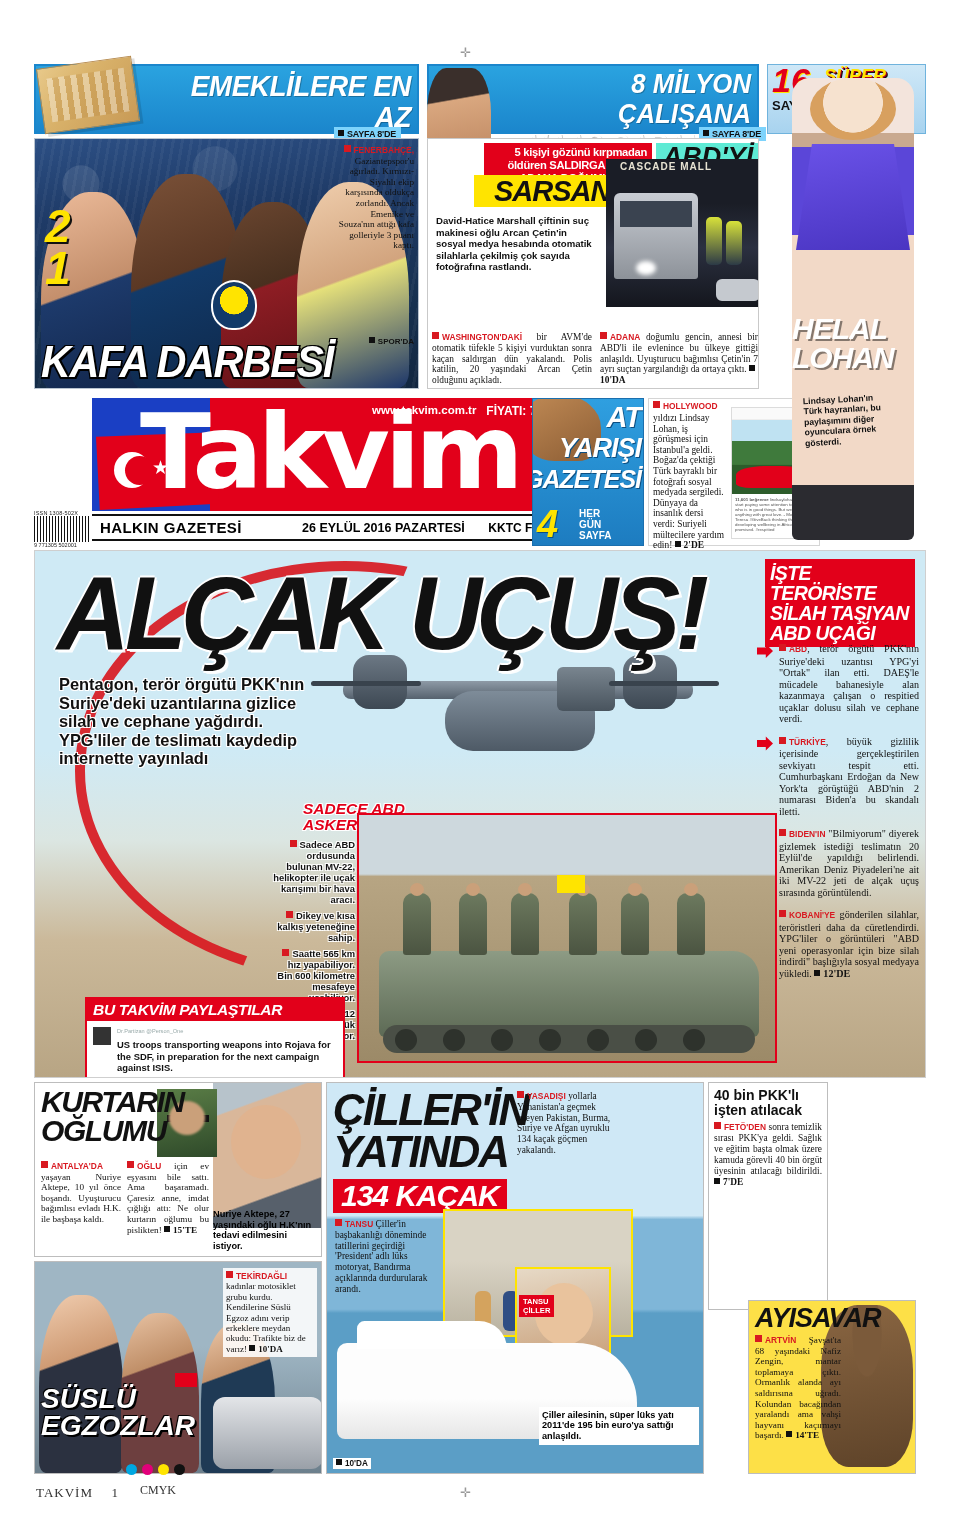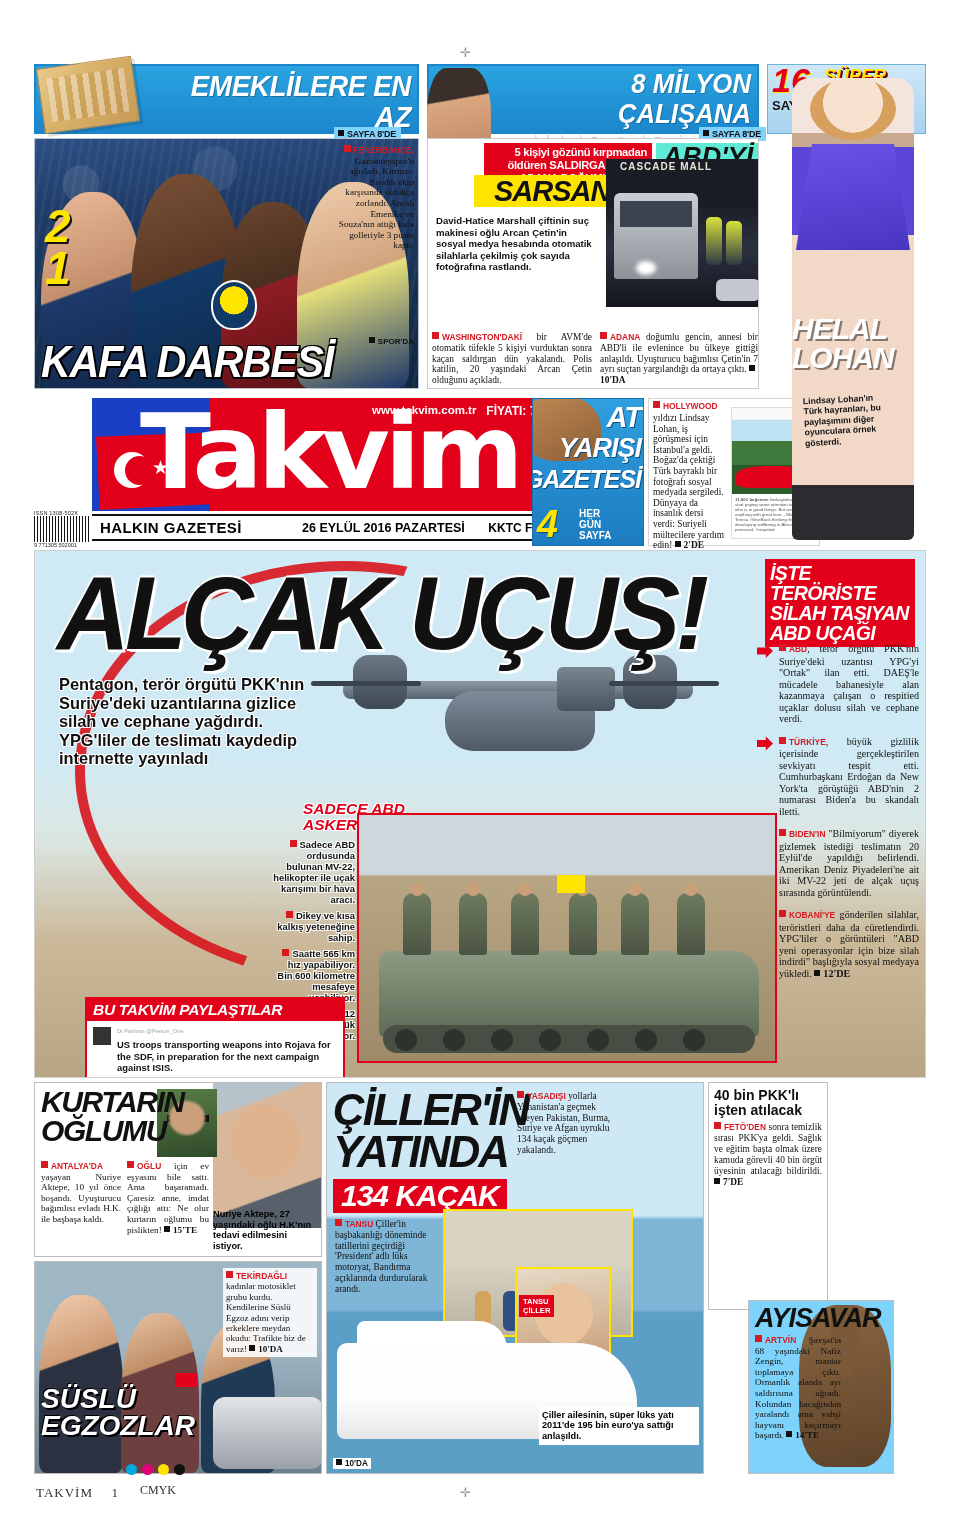--- a/index.html
+++ b/index.html
@@ -410,21 +410,21 @@
   .fb { position:absolute; left:36px; top:0; width:178px; height:212px; border:2px solid #e2001a; background:#fff; overflow:hidden;}
   .fb .hdr { position:relative; height:26px; background:#fff; }
   .fb .logo { position:absolute; left:4px; top:3px; color:#e2001a; font-weight:bold; font-size:18px; font-style:italic; letter-spacing:-.8px;}
   .fb .slog { position:absolute; right:14px; top:4px; color:#111; font-weight:bold; font-size:9.4px; line-height:10.5px; text-align:right;}
   .fb .face { position:absolute; left:88px; top:-2px; width:34px; height:28px; background:linear-gradient(170deg,#3a2a22,#caa07a 40%,#8e6a4e); border-radius:50% 50% 30% 30%;}
   .fb .img { position:absolute; left:4px; top:28px; right:4px; height:152px; background:linear-gradient(180deg,#f3d000 0 100%); overflow:hidden;}
   .fb .img .hood{ position:absolute; left:-10px; top:14px; right:-10px; height:120px; background:#f5d400; border-radius:40% 40% 0 0;}
   .fb .img .baby{ position:absolute; left:64px; top:40px; width:46px; height:32px; background:#f0c9a8; border-radius:50%;}
   .fb .img .slot{ position:absolute; left:52px; top:32px; width:70px; height:46px; background:#e2bf00; border-radius:50%;}
   .fb .cap { position:absolute; left:4px; right:4px; bottom:3px; background:#e2001a; color:#fff; font-weight:bold; font-size:11.4px; text-align:center; padding:2px 0; font-style:italic;}
-  .ayi { position:absolute; left:36px; top:218px; width:146px; height:174px; border:1px solid #bdbdbd; background:#7dd3fc; overflow:hidden;}
+  .ayi { position:absolute; left:36px; top:218px; width:168px; height:174px; border:1px solid #bdbdbd; background:#fde047; overflow:hidden;}
   .ayi .ttl { position:absolute; left:6px; top:4px; font-weight:bold; font-size:27px; line-height:27px; font-style:italic; letter-spacing:-1px; color:#111;}
   .ayi .tx { position:absolute; left:6px; top:34px; width:86px; font-family:"Liberation Serif",serif; font-size:9.2px; line-height:10.6px; color:#111; text-align:justify;}
   .ayi .bear { position:absolute; right:2px; top:4px; width:92px; height:162px;
                background: radial-gradient(ellipse at 50% 18%, #7b5a3a 0 22%, transparent 23%),
                            linear-gradient(170deg,#8a6642,#5e4329); border-radius:40% 40% 30% 30%;}
 
   
   .footer { position:absolute; left:36px; bottom:24px; width:300px; height:22px;}
   .dots { position:absolute; left:90px; top:-22px; }
   .dot { display:inline-block; width:11px; height:11px; border-radius:50%; margin-right:5px;}

